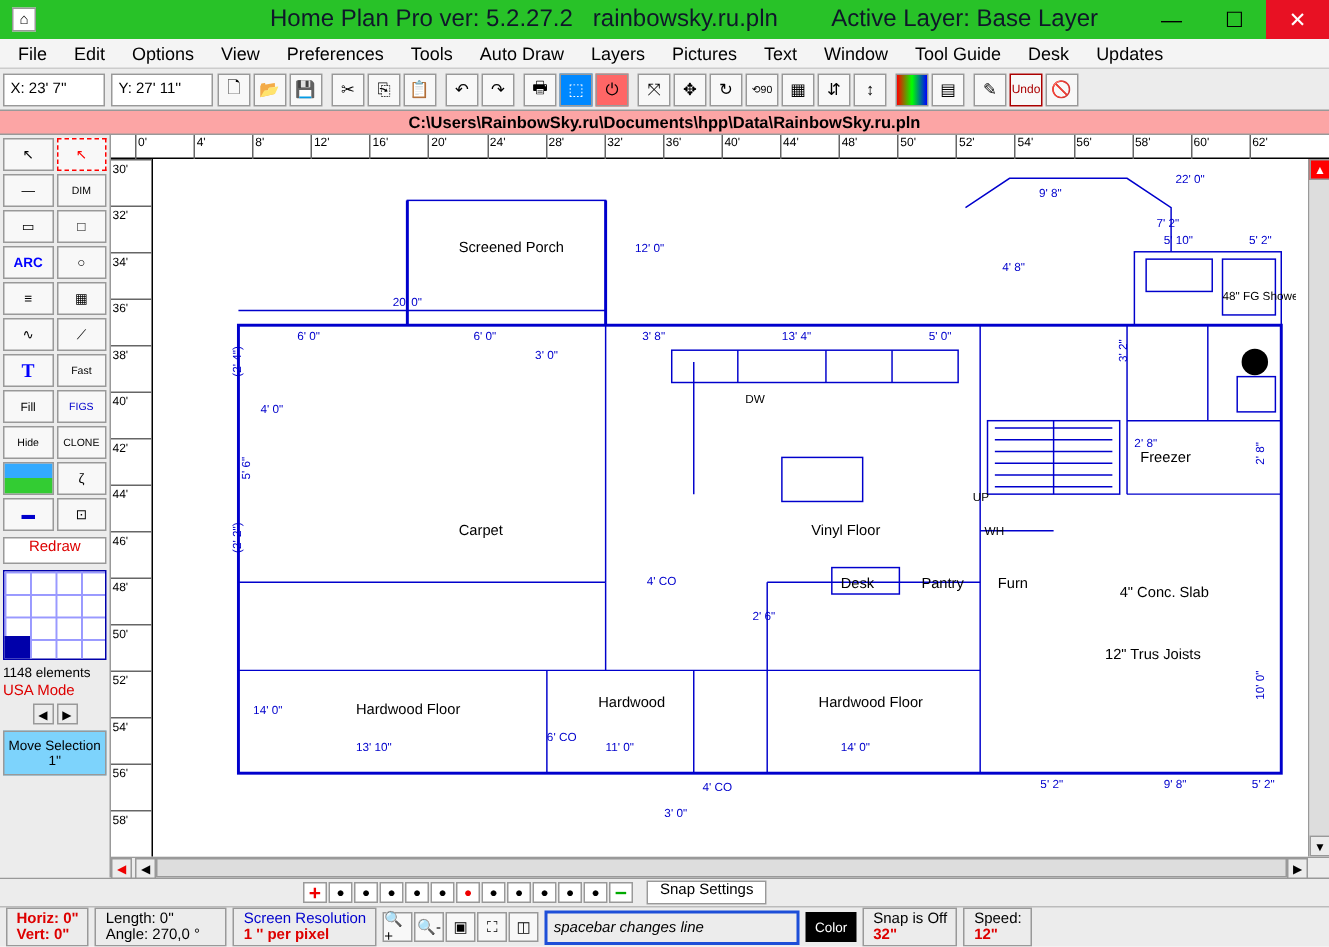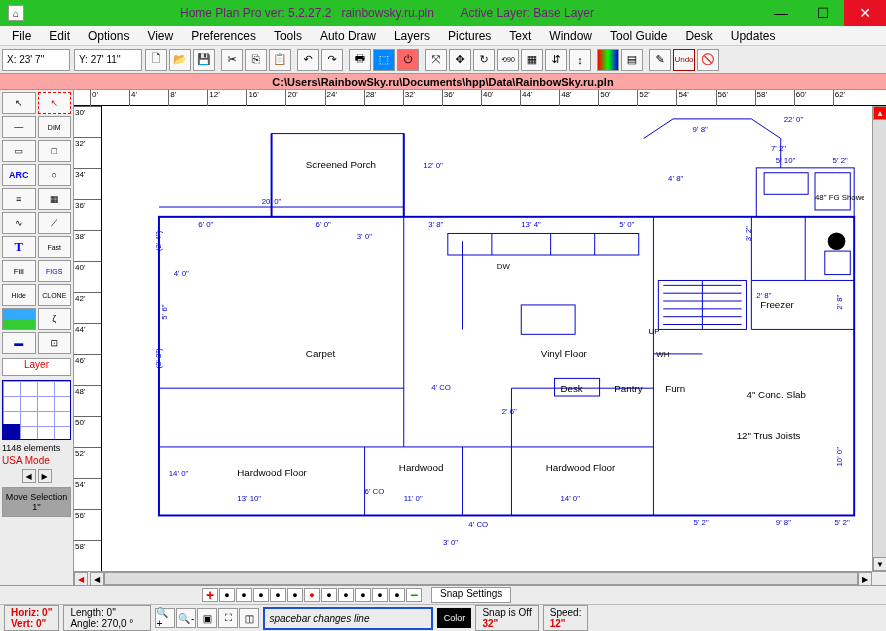--- a/index.html
+++ b/index.html
@@ -1,20 +1,20 @@
 <!DOCTYPE html>
 <html><head>
 <meta charset="utf-8">
 <style>
 * { box-sizing: border-box; margin: 0; padding: 0; font-family: Arial, sans-serif; }
 body { width: 886px; height: 631px; background: #ececec; overflow: hidden; font-size: 11px; }
 .titlebar { height: 26px; background: #28c228; display: flex; align-items: center; padding-left: 8px; position: relative; }
 .title-left { color: #000; font-size: 13px; display: flex; align-items: center; gap: 4px; }
 .title-icon { width: 16px; height: 16px; background: #fff; border: 1px solid #999; display: inline-flex; align-items: center; justify-content: center; font-size: 10px; }
-.title-center { position: absolute; left: 180px; right: 135px; text-align: left; color: #701a75; font-size: 12px; white-space: nowrap; }
+.title-center { position: absolute; left: 180px; right: 135px; text-align: left; color: #0f172a; font-size: 16px; white-space: nowrap; }
 .title-buttons { position: absolute; right: 0; top: 0; display: flex; height: 26px; }
 .tb-btn { width: 42px; height: 26px; display: flex; align-items: center; justify-content: center; font-size: 14px; cursor: pointer; }
 .tb-min, .tb-max { background: transparent; color: #000; }
 .tb-close { background: #e81123; color: #fff; }
 .menubar { height: 20px; background: #f4f4f4; display: flex; align-items: center; padding: 0 4px; font-size: 12px; gap: 2px; border-bottom: 1px solid #ccc; }
 .menu-item { padding: 10px 8px; cursor: pointer; }
 .toolbar-row { height: 28px; background: #ececec; display: flex; align-items: center; border-bottom: 1px solid #999; }
 .coord-box { width: 68px; height: 22px; background: #fff; border: 1px solid #999; margin: 0 2px; display: flex; align-items: center; padding-left: 4px; font-size: 10px; }
 .tool-btn { width: 22px; height: 22px; border: 1px solid #999; background: #f8f8f8; margin: 0 1px; display: flex; align-items: center; justify-content: center; font-size: 11px; cursor: pointer; }
 .tool-btn.undo { border: 1px solid #aa0000; font-size: 8px; color: #aa0000; }
@@ -28,21 +28,21 @@
 .grid-btn.text { color: #00f; font-weight: bold; font-size: 13px; font-family: 'Times New Roman', serif; }
 .grid-btn.fast { font-size: 7px; line-height: 1; }
 .grid-btn.hide { font-size: 7px; }
 .grid-btn.active { border: 1px dashed #f00; }
 .redraw-btn { height: 18px; border: 1px solid #999; margin: 2px; text-align: center; font-size: 10px; cursor: pointer; background: #fff; color: #d00; }
 .minigrid { margin: 2px; height: 60px; border: 1px solid #00a; background: #fff; position: relative; }
 .minigrid::before { content: ''; position: absolute; inset: 0; background-image: linear-gradient(#99f 1px, transparent 1px), linear-gradient(90deg, #99f 1px, transparent 1px); background-size: 17px 15px; }
 .minigrid::after { content: ''; position: absolute; bottom: 0; left: 0; width: 17px; height: 15px; background: #00a; }
 .elem-count { font-size: 9px; padding: 1px 2px; }
 .usa-mode { font-size: 10px; color: #d00; padding: 1px 2px; }
-.move-sel { border: 1px solid #999; margin: 2px; padding: 4px 2px; font-size: 9px; text-align: center; background: #a3a3a3; }
+.move-sel { border: 1px solid #999; margin: 2px; padding: 4px 2px; font-size: 9px; text-align: center; background: #7dd3fc; }
 .arrow-btn { width: 14px; height: 14px; border: 1px solid #999; background: #ececec; display: inline-flex; align-items: center; justify-content: center; font-size: 8px; cursor: pointer; }
 .canvas-area { flex: 1; display: flex; flex-direction: column; position: relative; }
 .ruler-h { height: 16px; background: #fff; display: flex; position: relative; border-bottom: 1px solid #000; }
 .ruler-h-inner { position: absolute; left: 16px; right: 14px; height: 16px; display: flex; }
 .ruler-tick { flex: 1; border-left: 1px solid #666; font-size: 8px; padding-left: 1px; }
 .canvas-mid { flex: 1; display: flex; position: relative; }
 .ruler-v { width: 28px; background: #fff; display: flex; flex-direction: column; border-right: 1px solid #000; }
 .ruler-v-tick { flex: 1; border-top: 1px solid #666; font-size: 8px; padding-top: 1px; padding-left: 1px; }
 .drawing { flex: 1; background: #fff; position: relative; overflow: hidden; }
 .vscroll { width: 14px; background: #ececec; border-left: 1px solid #999; display: flex; flex-direction: column; }
@@ -166,21 +166,21 @@
         </div>
       <div class="grid-btn" style="font-size:8px">Fill</div>
       <div class="grid-btn" style="font-size:7px;color:#00c">FIGS</div>
       <div class="grid-btn hide">Hide</div>
       <div class="grid-btn" style="font-size:7px">CLONE</div>
       <div class="grid-btn" style="background:linear-gradient(#3af 50%,#3c3 50%)"></div>
       <div class="grid-btn">ζ</div>
       <div class="grid-btn" style="color:#00c">▬</div>
       <div class="grid-btn">⊡</div>
     </div>
-    <div class="redraw-btn">Layer</div>
+    <div class="redraw-btn">Redraw</div>
     <div class="minigrid"></div>
     <div class="elem-count">1148 elements</div>
     <div class="usa-mode">USA Mode</div>
     <div style="display:flex;justify-content:center;gap:2px;padding:2px">
       <span class="arrow-btn">◀</span>
       <span class="arrow-btn">▶</span>
     </div>
     <div class="move-sel">Move Selection 1''</div>
   </div>
 
@@ -380,20 +380,24 @@
   </div>
   <div class="status-bot">
     <div class="stat-panel">
       <div class="red">Horiz: 0"</div>
       <div class="red">Vert: 0"</div>
     </div>
     <div class="stat-panel" style="width:88px">
       <div>Length:  0''</div>
       <div>Angle: 270,0 °</div>
     </div>
+    <div class="stat-panel">
+      <div style="color:#00c">Screen Resolution</div>
+      <div class="red">1 '' per pixel</div>
+    </div>
     <div class="zoom-btns">
       <div class="zoom-btn">🔍+</div>
       <div class="zoom-btn">🔍-</div>
       <div class="zoom-btn">▣</div>
       <div class="zoom-btn">⛶</div>
       <div class="zoom-btn">◫</div>
     </div>
     <div class="spacebar-box">spacebar changes line</div>
     <div class="color-box">Color</div>
     <div class="stat-panel">

